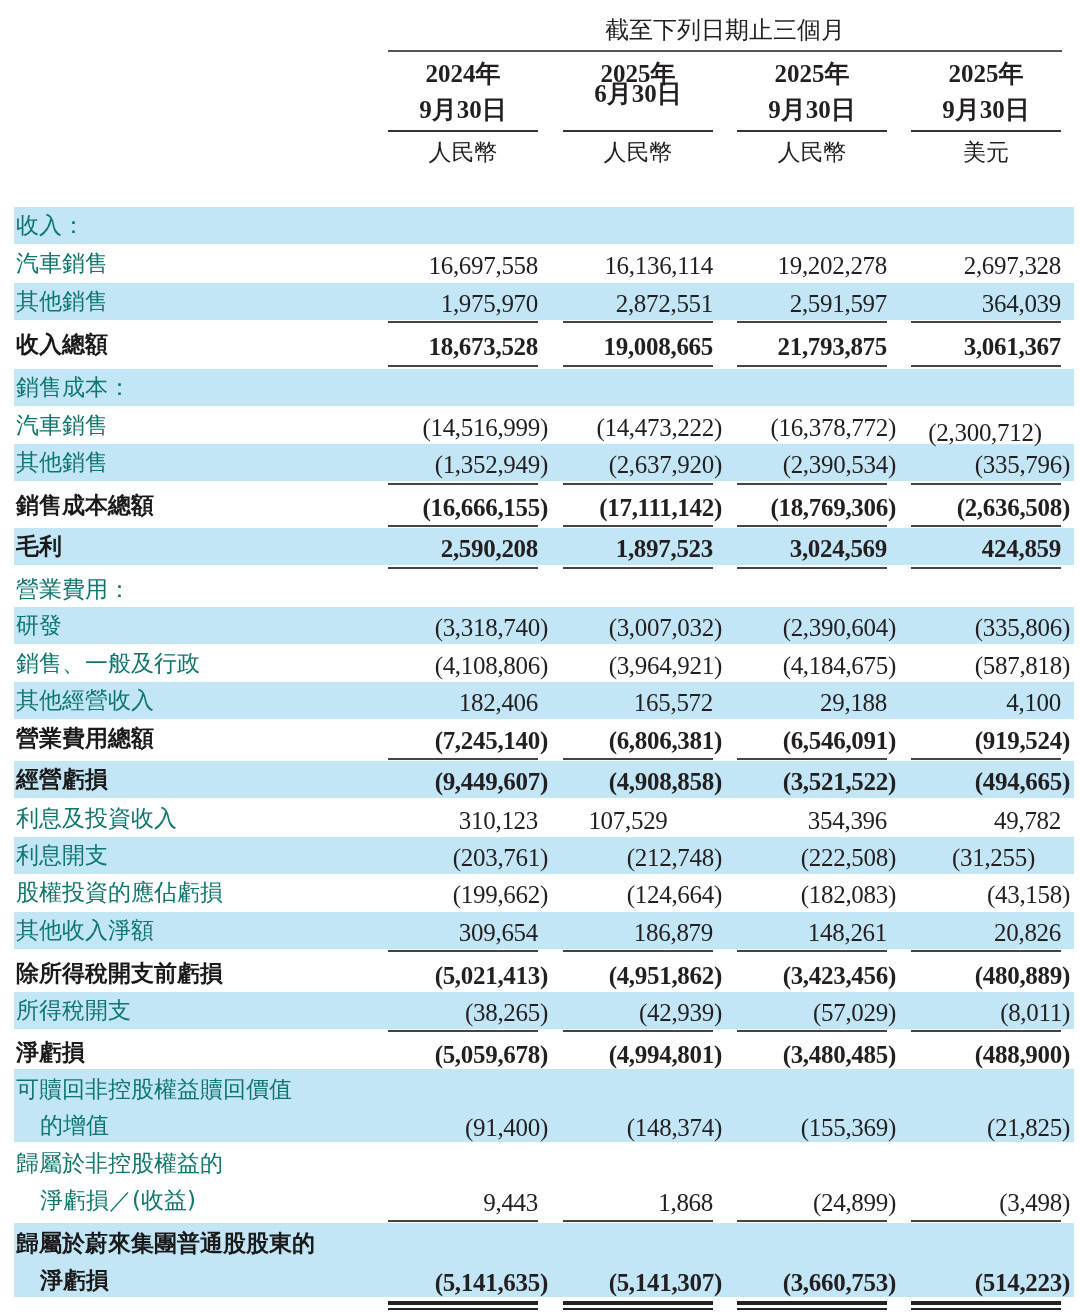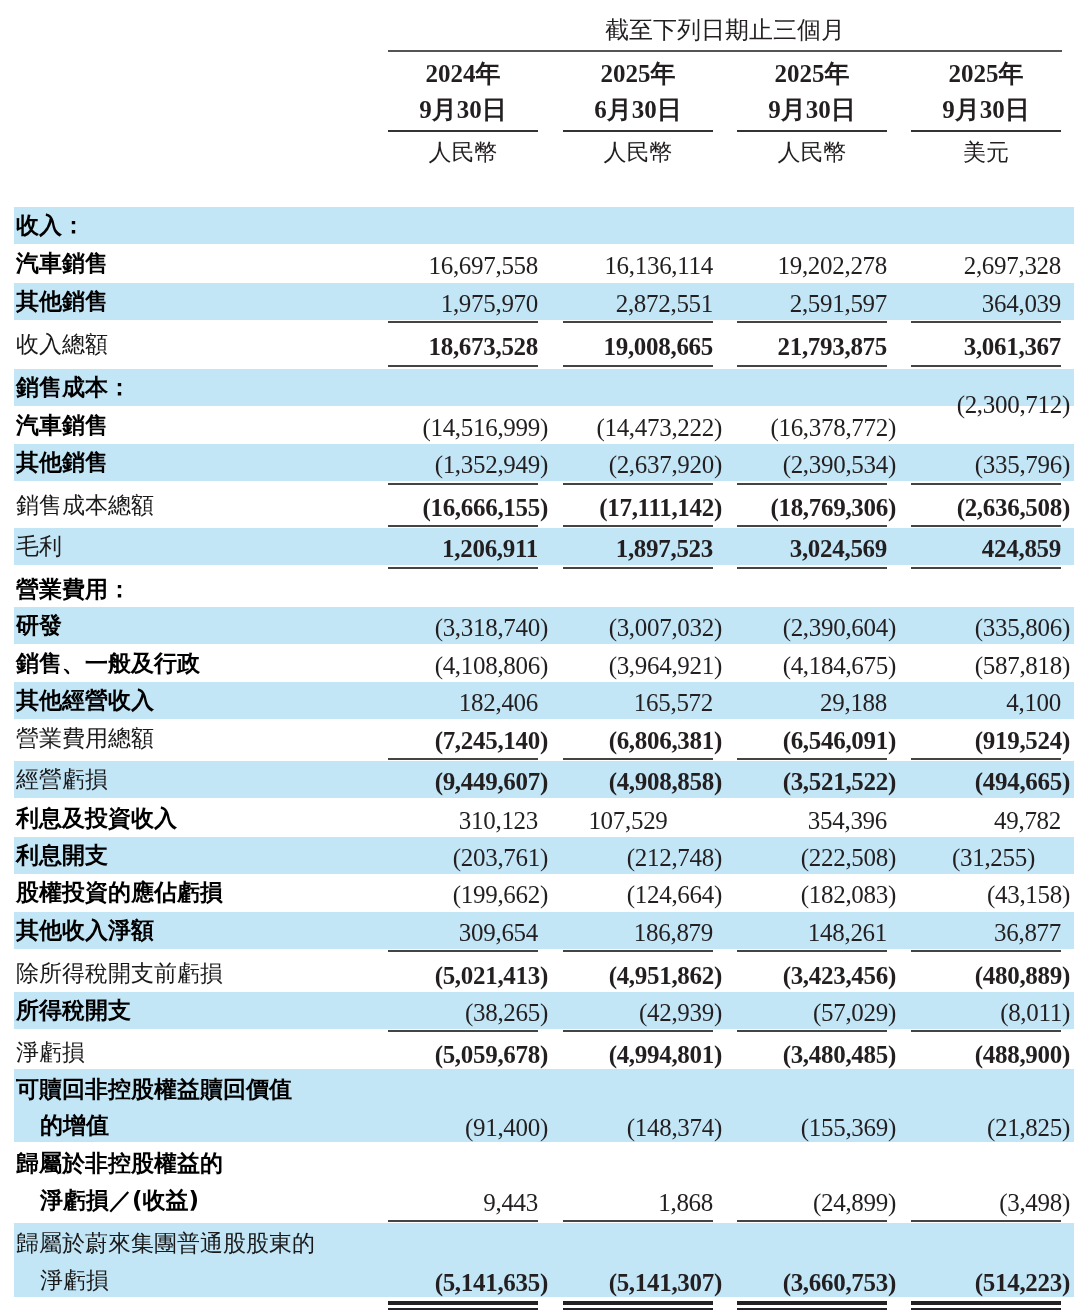--- a/index.html
+++ b/index.html
@@ -17,23 +17,23 @@
   .col-head {
     width: 150px; text-align: center; font-weight: bold; font-size: 25px; line-height: 36px;
   }
   .col-rule { width: 150px; height: 0; border-top: 2px solid #333; top: 130px; }
   .col-currency {
     width: 150px; text-align: center; font-family: "DejaVu Sans", sans-serif; font-size: 23px; top: 137px;
   }
   .band { left: 14px; width: 1060px; background: #c3e6f7; }
   .row-label {
     left: 16px; font-family: "DejaVu Sans", sans-serif; font-size: 23px; white-space: nowrap;
-    line-height: 37px; color: #000000; font-weight: bold;
-  }
-  .row-label.bold { font-weight: normal; color: #1a1a1a; }
+    line-height: 37px; color: #0f766e;
+  }
+  .row-label.bold { font-weight: bold; color: #1a1a1a; }
   .row-label.indent { left: 40px; }
   .cell {
     width: 170px; text-align: right; font-size: 25px; line-height: 37px; white-space: nowrap;
     letter-spacing: -0.3px;
   }
   .cell.bold { font-weight: bold; }
   .rule { height: 0; border-top: 2px solid #444; width: 150px; }
   .rule.double { border-top: 4px solid #222; }
   .rule.double-thin { border-top: 2px solid #222; }
 </style>
@@ -42,21 +42,21 @@
 
 <div class="abs period-title">截至下列日期止三個月</div>
 <div class="abs period-rule"></div>
 
 <div class="abs col-head" style="left:388px;top:56px;">2024年</div>
 <div class="abs col-head" style="left:388px;top:92px;">9月30日</div>
 <div class="abs col-rule" style="left:388px;"></div>
 <div class="abs col-currency" style="left:388px;">人民幣</div>
 
 <div class="abs col-head" style="left:563px;top:56px;">2025年</div>
-<div class="abs col-head" style="left:563px;top:92px;">6月30日</div>
+<div class="abs col-head" style="left:563px;top:76px;">6月30日</div>
 <div class="abs col-rule" style="left:563px;"></div>
 <div class="abs col-currency" style="left:563px;">人民幣</div>
 
 <div class="abs col-head" style="left:737px;top:56px;">2025年</div>
 <div class="abs col-head" style="left:737px;top:92px;">9月30日</div>
 <div class="abs col-rule" style="left:737px;"></div>
 <div class="abs col-currency" style="left:737px;">人民幣</div>
 
 <div class="abs col-head" style="left:911px;top:56px;">2025年</div>
 <div class="abs col-head" style="left:911px;top:92px;">9月30日</div>
@@ -106,21 +106,21 @@
 <div class="abs rule" style="left:563px;top:365px;"></div>
 <div class="abs rule" style="left:737px;top:365px;"></div>
 <div class="abs rule" style="left:911px;top:365px;"></div>
 
 <div class="abs row-label" style="top:369px;">銷售成本：</div>
 
 <div class="abs row-label" style="top:407px;">汽車銷售</div>
 <div class="abs cell" style="left:378px;top:409px;">(14,516,999)</div>
 <div class="abs cell" style="left:552px;top:409px;">(14,473,222)</div>
 <div class="abs cell" style="left:726px;top:409px;">(16,378,772)</div>
-<div class="abs cell" style="left:900px;top:386px;">(2,300,712)</div>
+<div class="abs cell" style="left:900px;top:414px;text-align:center;">(2,300,712)</div>
 
 <div class="abs row-label" style="top:444px;">其他銷售</div>
 <div class="abs cell" style="left:378px;top:446px;">(1,352,949)</div>
 <div class="abs cell" style="left:552px;top:446px;">(2,637,920)</div>
 <div class="abs cell" style="left:726px;top:446px;">(2,390,534)</div>
 <div class="abs cell" style="left:900px;top:446px;">(335,796)</div>
 
 <div class="abs rule" style="left:388px;top:483px;"></div>
 <div class="abs rule" style="left:563px;top:483px;"></div>
 <div class="abs rule" style="left:737px;top:483px;"></div>
@@ -131,21 +131,21 @@
 <div class="abs cell bold" style="left:552px;top:489px;">(17,111,142)</div>
 <div class="abs cell bold" style="left:726px;top:489px;">(18,769,306)</div>
 <div class="abs cell bold" style="left:900px;top:489px;">(2,636,508)</div>
 
 <div class="abs rule" style="left:388px;top:525px;"></div>
 <div class="abs rule" style="left:563px;top:525px;"></div>
 <div class="abs rule" style="left:737px;top:525px;"></div>
 <div class="abs rule" style="left:911px;top:525px;"></div>
 
 <div class="abs row-label bold" style="top:528px;">毛利</div>
-<div class="abs cell bold" style="left:368px;top:530px;">1,206,911</div>
+<div class="abs cell bold" style="left:368px;top:530px;">2,590,208</div>
 <div class="abs cell bold" style="left:543px;top:530px;">1,897,523</div>
 <div class="abs cell bold" style="left:717px;top:530px;">3,024,569</div>
 <div class="abs cell bold" style="left:891px;top:530px;">424,859</div>
 
 <div class="abs rule" style="left:388px;top:567px;"></div>
 <div class="abs rule" style="left:563px;top:567px;"></div>
 <div class="abs rule" style="left:737px;top:567px;"></div>
 <div class="abs rule" style="left:911px;top:567px;"></div>
 
 <div class="abs row-label" style="top:571px;">營業費用：</div>
@@ -200,21 +200,21 @@
 <div class="abs row-label" style="top:874px;">股權投資的應佔虧損</div>
 <div class="abs cell" style="left:378px;top:876px;">(199,662)</div>
 <div class="abs cell" style="left:552px;top:876px;">(124,664)</div>
 <div class="abs cell" style="left:726px;top:876px;">(182,083)</div>
 <div class="abs cell" style="left:900px;top:876px;">(43,158)</div>
 
 <div class="abs row-label" style="top:912px;">其他收入淨額</div>
 <div class="abs cell" style="left:368px;top:914px;">309,654</div>
 <div class="abs cell" style="left:543px;top:914px;">186,879</div>
 <div class="abs cell" style="left:717px;top:914px;">148,261</div>
-<div class="abs cell" style="left:891px;top:914px;">36,877</div>
+<div class="abs cell" style="left:891px;top:914px;">20,826</div>
 
 <div class="abs rule" style="left:388px;top:950px;"></div>
 <div class="abs rule" style="left:563px;top:950px;"></div>
 <div class="abs rule" style="left:737px;top:950px;"></div>
 <div class="abs rule" style="left:911px;top:950px;"></div>
 
 <div class="abs row-label bold" style="top:955px;">除所得稅開支前虧損</div>
 <div class="abs cell bold" style="left:378px;top:957px;">(5,021,413)</div>
 <div class="abs cell bold" style="left:552px;top:957px;">(4,951,862)</div>
 <div class="abs cell bold" style="left:726px;top:957px;">(3,423,456)</div>

